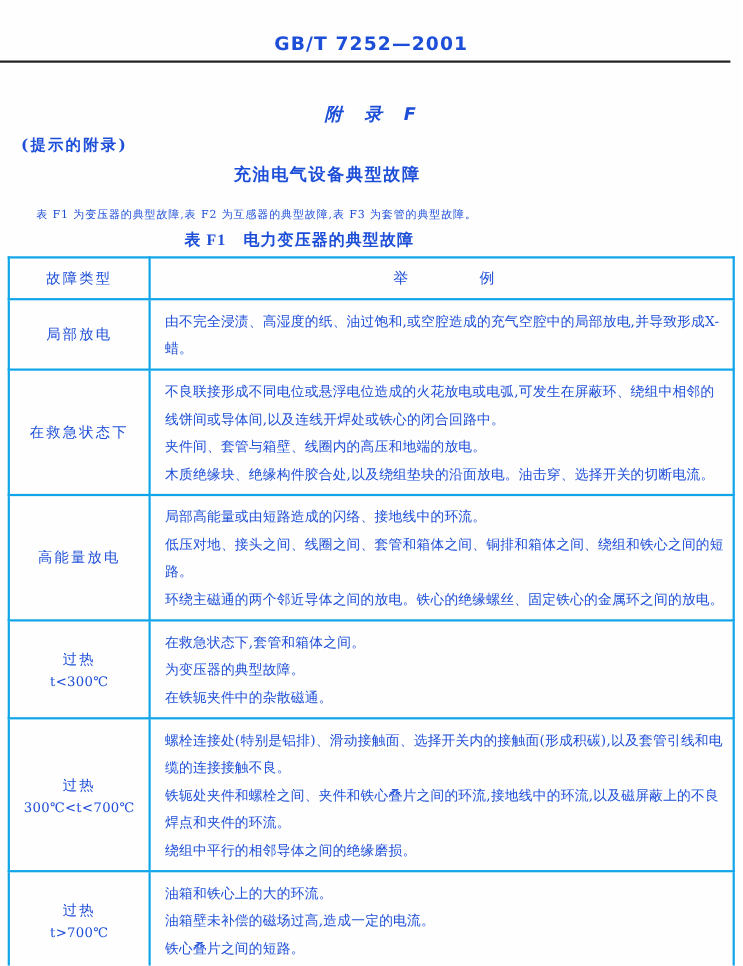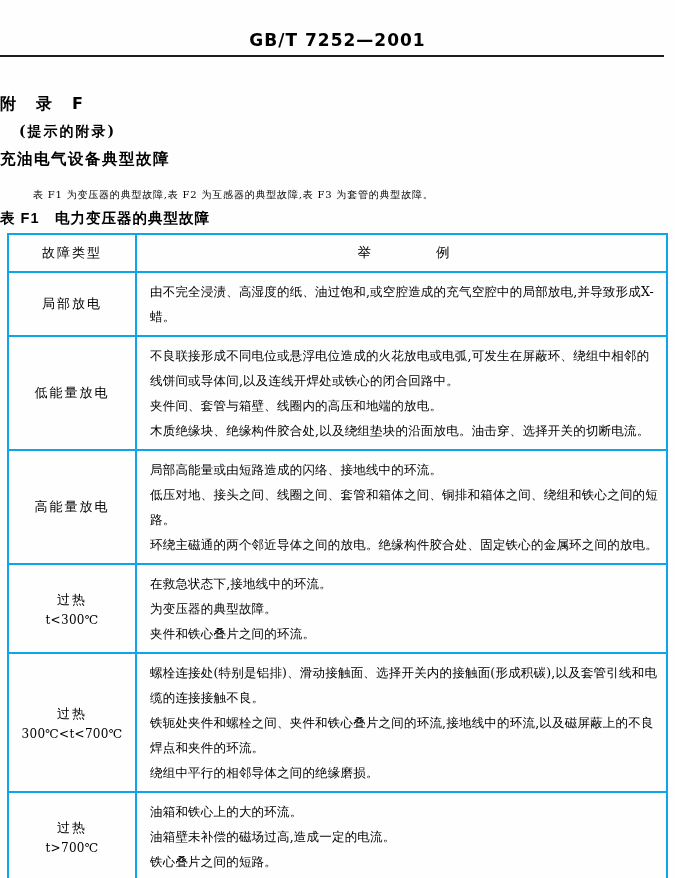--- a/index.html
+++ b/index.html
@@ -1,54 +1,54 @@
 <!DOCTYPE html>
 <html><head>
 <meta charset="utf-8">
 <style>
   html,body{margin:0;padding:0;background:#ffffff;}
   .page{
     position:relative;
     width:675px;height:878px;
     background:#fefefe;
-    color:#000000;
+    color:#1d4ed8;
     font-family:"DejaVu Serif","Liberation Serif",serif;
     overflow:hidden;
   }
   .std-number{
     position:absolute;top:30px;left:0;width:675px;
     text-align:center;
     font-family:"DejaVu Sans","Liberation Sans",sans-serif;
     font-weight:bold;font-size:17px;letter-spacing:1px;
   }
   .header-rule{
     position:absolute;top:55px;left:0;width:664px;height:2px;
     background:#1f1f1f;
   }
   .appendix-title{
-    position:absolute;top:94px;left:0;width:675px;text-align:left;
+    position:absolute;top:94px;left:0;width:675px;text-align:center;
     font-family:"DejaVu Sans","Liberation Sans",sans-serif;
-    font-weight:bold;font-size:16px;letter-spacing:2px;
+    font-weight:bold;font-size:16px;letter-spacing:2px;font-style:italic;
   }
   .appendix-subtitle{
     position:absolute;top:123px;left:0;width:675px;text-align:left;
     font-size:14px;letter-spacing:2px;font-weight:bold;margin-left:19px;
   }
   .appendix-heading{
-    position:absolute;top:149px;left:0;width:595px;
+    position:absolute;top:149px;left:0;width:595px;text-align:center;
     font-family:"DejaVu Sans","Liberation Sans",sans-serif;
     font-weight:bold;font-size:15.5px;letter-spacing:1.5px;
   }
   .intro{
     position:absolute;top:188px;left:33px;width:620px;
     font-size:10px;letter-spacing:0.8px;
   }
   .table-caption{
-    position:absolute;top:209px;left:0;width:544px;text-align:left;
-    font-family:Liberation Sans, sans-serif;
+    position:absolute;top:209px;left:0;width:544px;text-align:center;
+    font-family:Liberation Serif, serif;
     font-weight:bold;font-size:14.5px;letter-spacing:1px;
   }
   table.fault-table{
     position:absolute;top:233px;left:7px;
     width:661px;
     border-collapse:collapse;
     border:2px solid #161616;
     table-layout:fixed;
   }
   .fault-table td{
@@ -122,51 +122,51 @@
           <span>局部放电</span>
           
         </td>
         <td class="c2">
           <p>由不完全浸渍、高湿度的纸、油过饱和,或空腔造成的充气空腔中的局部放电,并导致形成X-蜡。</p>
         </td>
       </tr>
 
       <tr class="h2">
         <td class="c1">
-          <span>低能量放电</span>
+          <span>在救急状态下</span>
           
         </td>
         <td class="c2">
           <p>不良联接形成不同电位或悬浮电位造成的火花放电或电弧,可发生在屏蔽环、绕组中相邻的线饼间或导体间,以及连线开焊处或铁心的闭合回路中。</p>
           <p>夹件间、套管与箱壁、线圈内的高压和地端的放电。</p>
           <p>木质绝缘块、绝缘构件胶合处,以及绕组垫块的沿面放电。油击穿、选择开关的切断电流。</p>
         </td>
       </tr>
 
       <tr class="h3">
         <td class="c1">
           <span>高能量放电</span>
           
         </td>
         <td class="c2">
           <p>局部高能量或由短路造成的闪络、接地线中的环流。</p>
           <p>低压对地、接头之间、线圈之间、套管和箱体之间、铜排和箱体之间、绕组和铁心之间的短路。</p>
-          <p>环绕主磁通的两个邻近导体之间的放电。绝缘构件胶合处、固定铁心的金属环之间的放电。</p>
+          <p>环绕主磁通的两个邻近导体之间的放电。铁心的绝缘螺丝、固定铁心的金属环之间的放电。</p>
         </td>
       </tr>
 
       <tr class="h4">
         <td class="c1">
           <span>过热</span>
           <span class="sub">t&lt;300℃</span>
         </td>
         <td class="c2">
-          <p>在救急状态下,接地线中的环流。</p>
+          <p>在救急状态下,套管和箱体之间。</p>
           <p>为变压器的典型故障。</p>
-          <p>夹件和铁心叠片之间的环流。</p>
+          <p>在铁轭夹件中的杂散磁通。</p>
         </td>
       </tr>
 
       <tr class="h5">
         <td class="c1">
           <span>过热</span>
           <span class="sub">300℃&lt;t&lt;700℃</span>
         </td>
         <td class="c2">
           <p>螺栓连接处(特别是铝排)、滑动接触面、选择开关内的接触面(形成积碳),以及套管引线和电缆的连接接触不良。</p>

